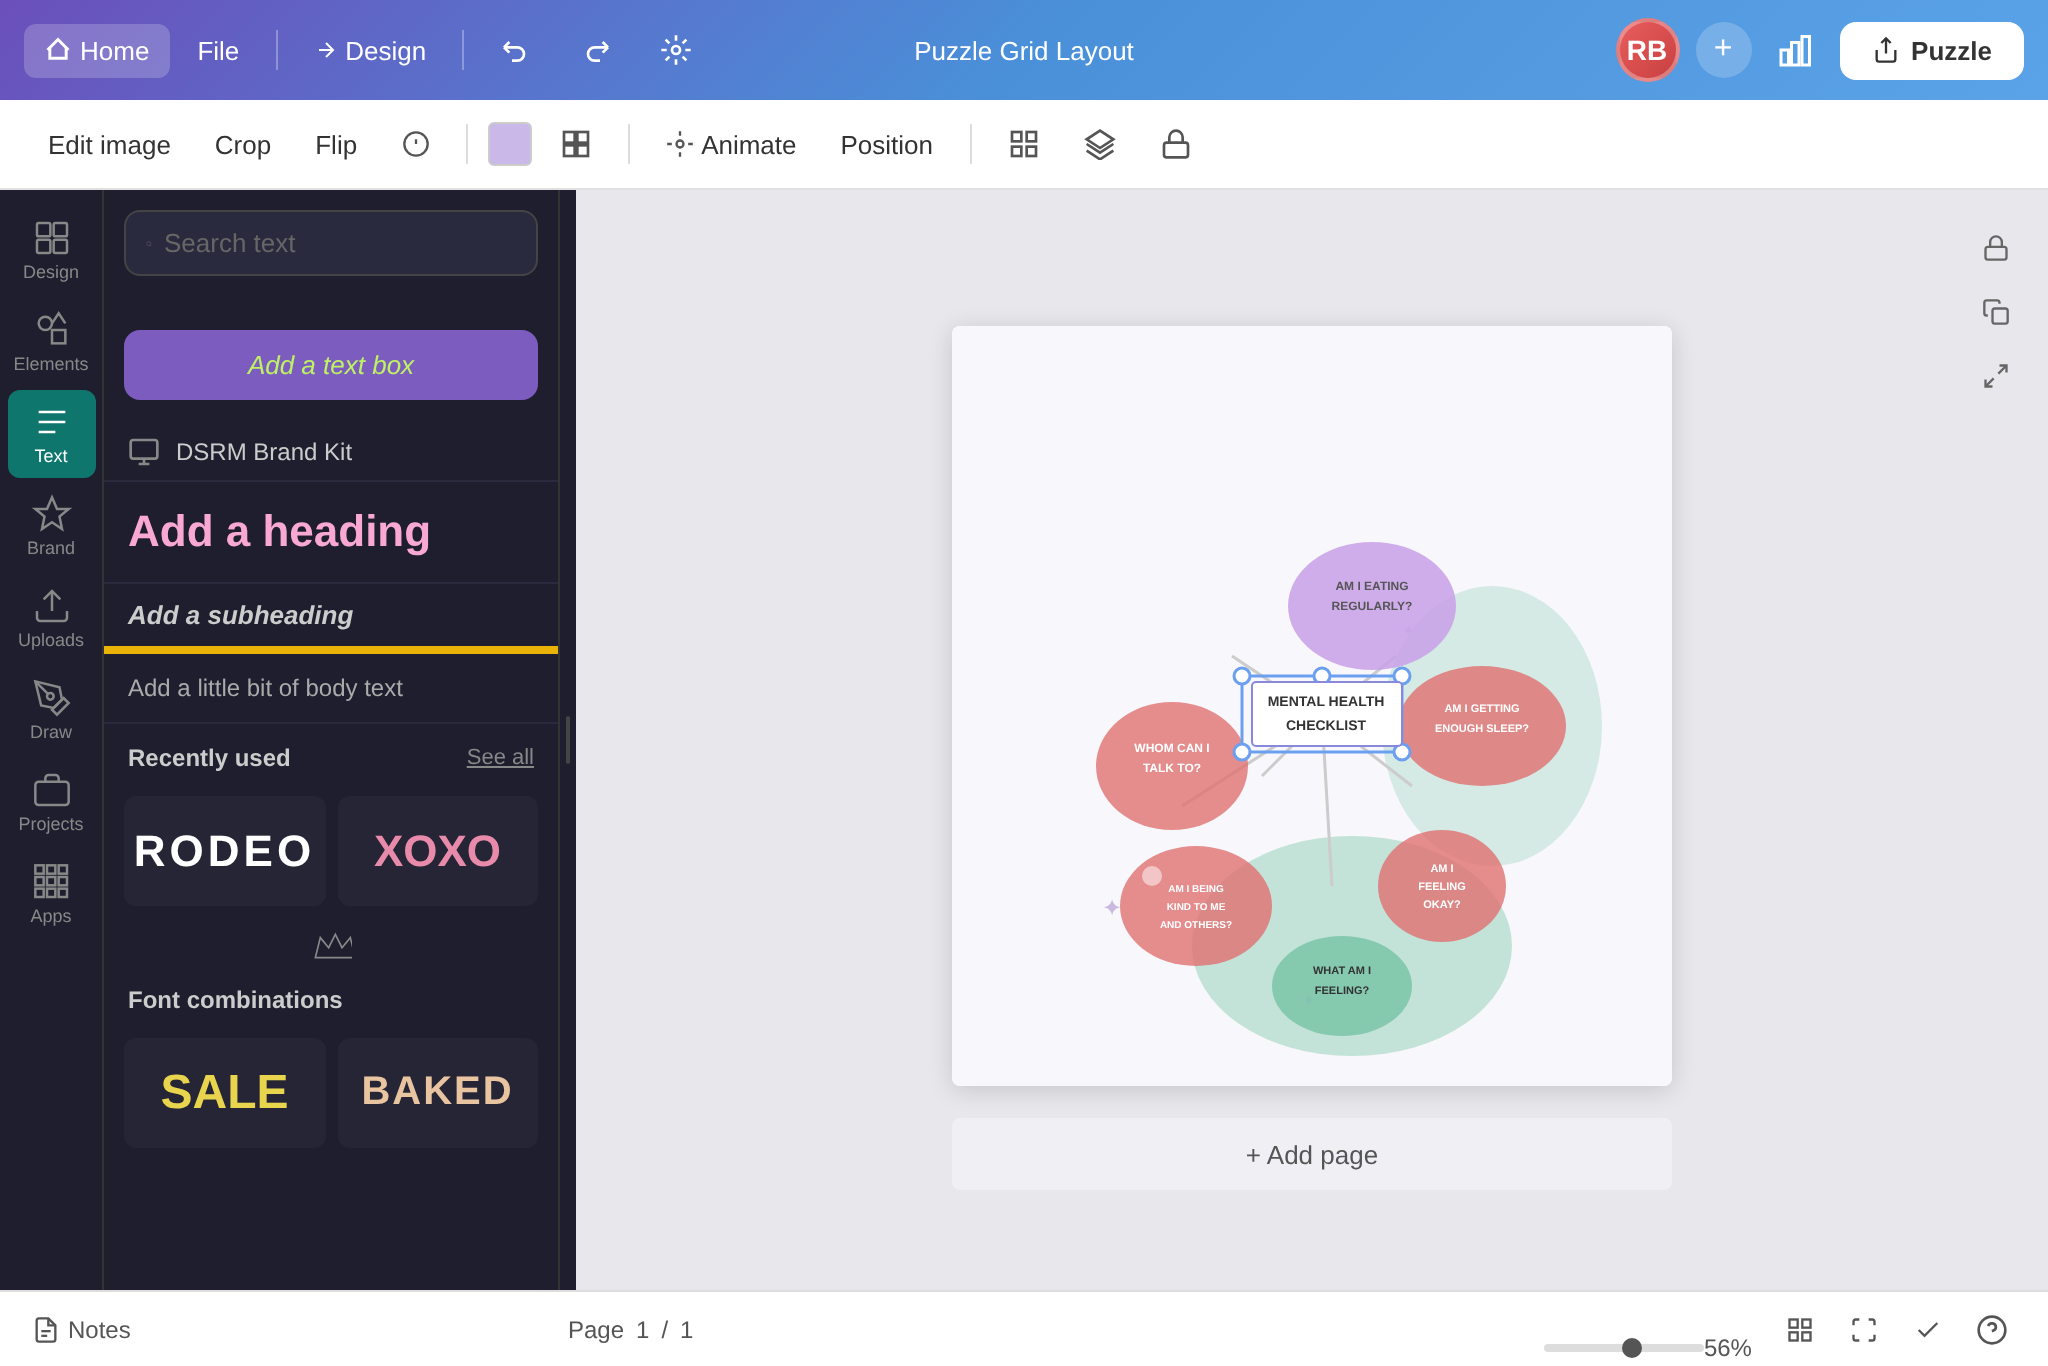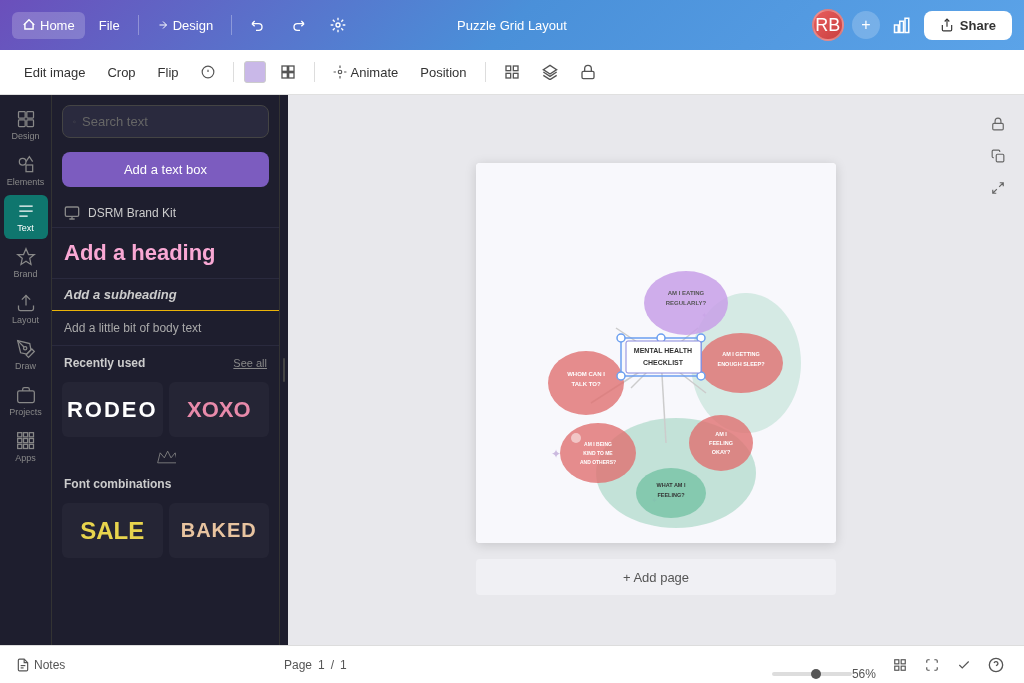--- a/index.html
+++ b/index.html
@@ -44,21 +44,21 @@
       cursor: pointer;
       display: flex;
       align-items: center;
       gap: 6px;
     }
     .avatar {
       width: 32px; height: 32px;
       border-radius: 50%;
       background: linear-gradient(135deg, #e85d5d, #c94040);
       display: flex; align-items: center; justify-content: center;
-      color: white; font-size: 18px; font-weight: normal;
+      color: white; font-size: 14px; font-weight: bold;
       border: 2px solid rgba(255,255,255,0.3);
       margin-left: 31px;
     }
     .plus-btn {
       width: 28px; height: 28px;
       border-radius: 50%;
       background: rgba(255,255,255,0.2);
       border: none;
       color: white;
       font-size: 16px;
@@ -165,30 +165,31 @@
       background: transparent;
       border: none;
       outline: none;
       color: #aaa;
       font-size: 13px;
       flex: 1;
     }
     .search-box input::placeholder { color: #666; }
 
     .add-text-btn {
-      margin: 4px 10px 12px;
+      margin: 17px 10px 12px;
       background: #7c5cbf;
-      color: #ffffff;
+      color: #bef264;
       border: none;
       border-radius: 8px;
       padding: 10px;
       text-align: center;
       font-size: 13px;
       font-weight: 500;
       cursor: pointer;
+      font-style: italic;
     }
 
     .brand-kit-row {
       display: flex;
       align-items: center;
       gap: 8px;
       padding: 6px 12px;
       cursor: pointer;
       border-bottom: 1px solid #2a2a3e;
     }
@@ -206,21 +207,21 @@
       color: #f9a8d4;
       font-size: 22px;
       font-weight: 700;
     }
     .subheading-text {
       color: #ccc;
       font-size: 13px;
       font-style: italic;
       font-weight: 600;
       padding: 8px 12px;
-      border-bottom: 1px solid #eab308;
+      border-bottom: 4px solid #eab308;
       cursor: pointer;
     }
     .body-text {
       color: #aaa;
       font-size: 12px;
       padding: 10px 12px;
       border-bottom: 1px solid #2a2a3e;
       cursor: pointer;
     }
 
@@ -494,21 +495,21 @@
           <rect x="9" y="7" width="5" height="15"></rect>
           <rect x="16" y="3" width="5" height="19"></rect>
         </svg>
     </div>
     <button class="share-btn">
       <svg width="14" height="14" viewBox="0 0 24 24" fill="none" stroke="#333" stroke-width="2">
           <path d="M4 12v8a2 2 0 0 0 2 2h12a2 2 0 0 0 2-2v-8"></path>
           <polyline points="16 6 12 2 8 6"></polyline>
           <line x1="12" y1="2" x2="12" y2="15"></line>
         </svg>
-      <span>Share</span>
+      <span>Puzzle</span>
     </button>
   </div>
 </div>
 
 <div class="edit-toolbar">
   <button class="edit-toolbar-btn">
     <span>Edit image</span>
   </button>
   <button class="edit-toolbar-btn">
     <span>Crop</span>
@@ -599,21 +600,21 @@
           <path d="M12 2l3 7h7l-5.5 4.5L18 21 12 17l-6 4 1.5-7.5L2 9h7z"></path>
         </svg>
       <span>Brand</span>
     </button>
     <button class="sidebar-icon-btn">
       <svg width="20" height="20" viewBox="0 0 24 24" fill="none" stroke="currentColor" stroke-width="1.5">
           <path d="M21 15v4a2 2 0 0 1-2 2H5a2 2 0 0 1-2-2v-4"></path>
           <polyline points="17 8 12 3 7 8"></polyline>
           <line x1="12" y1="3" x2="12" y2="15"></line>
         </svg>
-      <span>Layout</span>
+      <span>Uploads</span>
     </button>
     <button class="sidebar-icon-btn">
       <svg width="20" height="20" viewBox="0 0 24 24" fill="none" stroke="currentColor" stroke-width="1.5">
           <path d="M12 19l7-7 3 3-7 7-3-3z"></path>
           <path d="M18 13l-1.5-7.5L2 2l3.5 14.5L13 18l5-5z"></path>
           <path d="M2 2l7.586 7.586"></path>
           <circle cx="11" cy="11" r="2"></circle>
         </svg>
       <span>Draw</span>
     </button>

